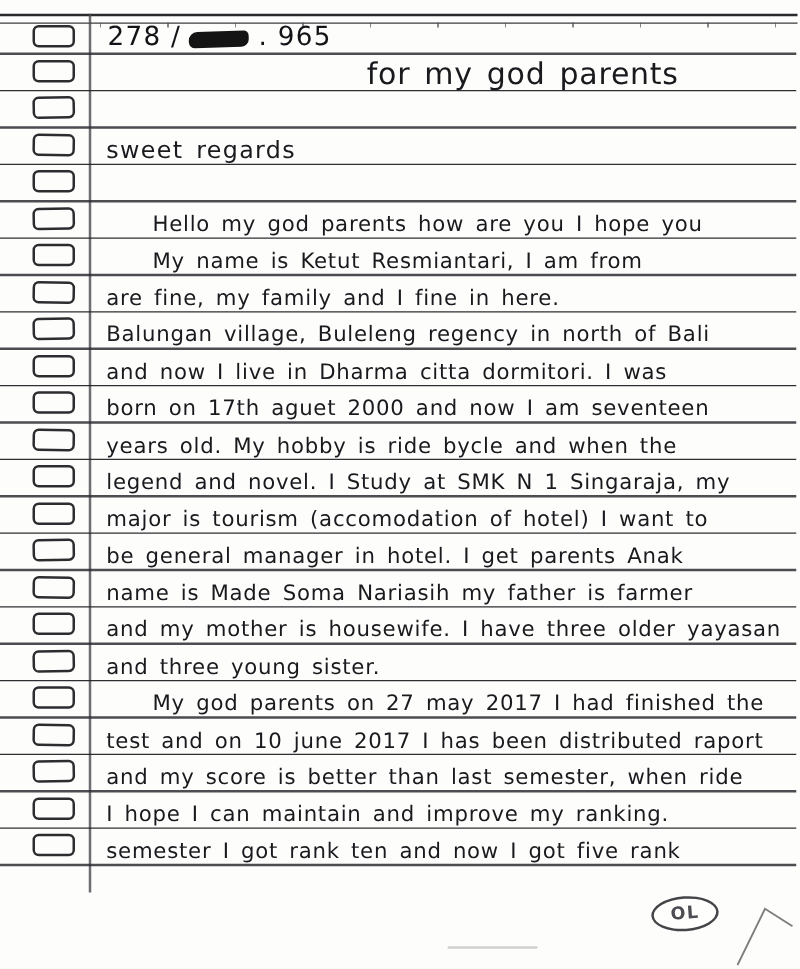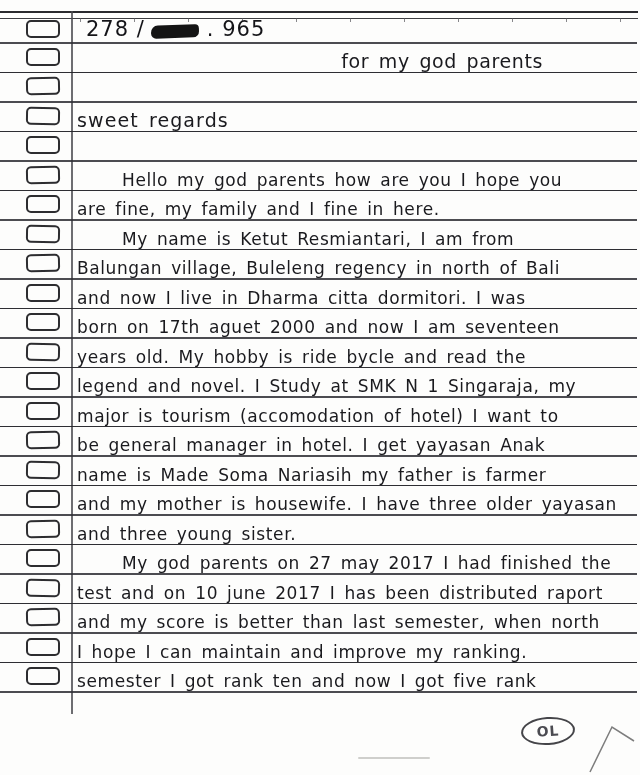--- a/index.html
+++ b/index.html
@@ -35,26 +35,26 @@
   .row.first .hole{bottom:4px;}
   .row:nth-child(3n) .hole{transform:rotate(-1.2deg);}
   .row:nth-child(4n) .hole{transform:rotate(1deg);}
   
   .vline{
     position:absolute;left:71px;top:11px;width:2px;height:703px;
     background:#48484e;opacity:.8;
   }
   
   .txt{
-    position:absolute;left:77px;bottom:1px;
+    position:absolute;left:85px;bottom:1px;
     font-size:17px;color:#1a1a1e;letter-spacing:.6px;word-spacing:3px;
     white-space:nowrap;line-height:1;
   }
   .indent{left:122px;}
-  .right{left:auto;right:94px;font-size:19px;margin-top:36px;}
+  .right{left:auto;right:94px;font-size:24px;margin-top:36px;}
   .big{font-size:19px;letter-spacing:1.1px;}
   
   .numrow{
     position:absolute;left:86px;bottom:2px;display:flex;align-items:flex-end;
     font-size:21px;color:#141418;letter-spacing:1px;line-height:1;
   }
   .scribble{
     display:inline-block;width:48px;height:13px;margin:0 8px 2px 6px;
     background:#141414;border-radius:7px 4px 6px 5px;
     transform:rotate(-2deg);
@@ -110,53 +110,53 @@
     <div class="row">
       <span class="hole"></span>
     </div>
 
     <div class="row">
       <span class="hole"></span>
       <span class="txt indent">Hello my god parents how are you I hope you</span>
     </div>
     <div class="row">
       <span class="hole"></span>
+      <span class="txt indent">My name is Ketut Resmiantari, I am from</span>
+    </div>
+    <div class="row">
+      <span class="hole"></span>
       <span class="txt">are fine, my family and I fine in here.</span>
     </div>
     <div class="row">
       <span class="hole"></span>
-      <span class="txt indent">My name is Ketut Resmiantari, I am from</span>
-    </div>
-    <div class="row">
-      <span class="hole"></span>
       <span class="txt">Balungan village, Buleleng regency in north of Bali</span>
     </div>
     <div class="row">
       <span class="hole"></span>
       <span class="txt">and now I live in Dharma citta dormitori. I was</span>
     </div>
     <div class="row">
       <span class="hole"></span>
       <span class="txt">born on 17th aguet 2000 and now I am seventeen</span>
     </div>
     <div class="row">
       <span class="hole"></span>
-      <span class="txt">years old. My hobby is ride bycle and read the</span>
+      <span class="txt">years old. My hobby is ride bycle and when the</span>
     </div>
     <div class="row">
       <span class="hole"></span>
       <span class="txt">legend and novel. I Study at SMK N 1 Singaraja, my</span>
     </div>
     <div class="row">
       <span class="hole"></span>
       <span class="txt">major is tourism (accomodation of hotel) I want to</span>
     </div>
     <div class="row">
       <span class="hole"></span>
-      <span class="txt">be general manager in hotel. I get yayasan Anak</span>
+      <span class="txt">be general manager in hotel. I get parents Anak</span>
     </div>
     <div class="row">
       <span class="hole"></span>
       <span class="txt">name is Made Soma Nariasih my father is farmer</span>
     </div>
     <div class="row">
       <span class="hole"></span>
       <span class="txt">and my mother is housewife. I have three older yayasan</span>
     </div>
     <div class="row">
@@ -166,21 +166,21 @@
     <div class="row">
       <span class="hole"></span>
       <span class="txt indent">My god parents on 27 may 2017 I had finished the</span>
     </div>
     <div class="row">
       <span class="hole"></span>
       <span class="txt">test and on 10 june 2017 I has been distributed raport</span>
     </div>
     <div class="row">
       <span class="hole"></span>
-      <span class="txt">and my score is better than last semester, when north</span>
+      <span class="txt">and my score is better than last semester, when ride</span>
     </div>
     <div class="row">
       <span class="hole"></span>
       <span class="txt">I hope I can maintain and improve my ranking.</span>
     </div>
     <div class="row">
       <span class="hole"></span>
       <span class="txt">semester I got rank ten and now I got five rank</span>
     </div>
 

